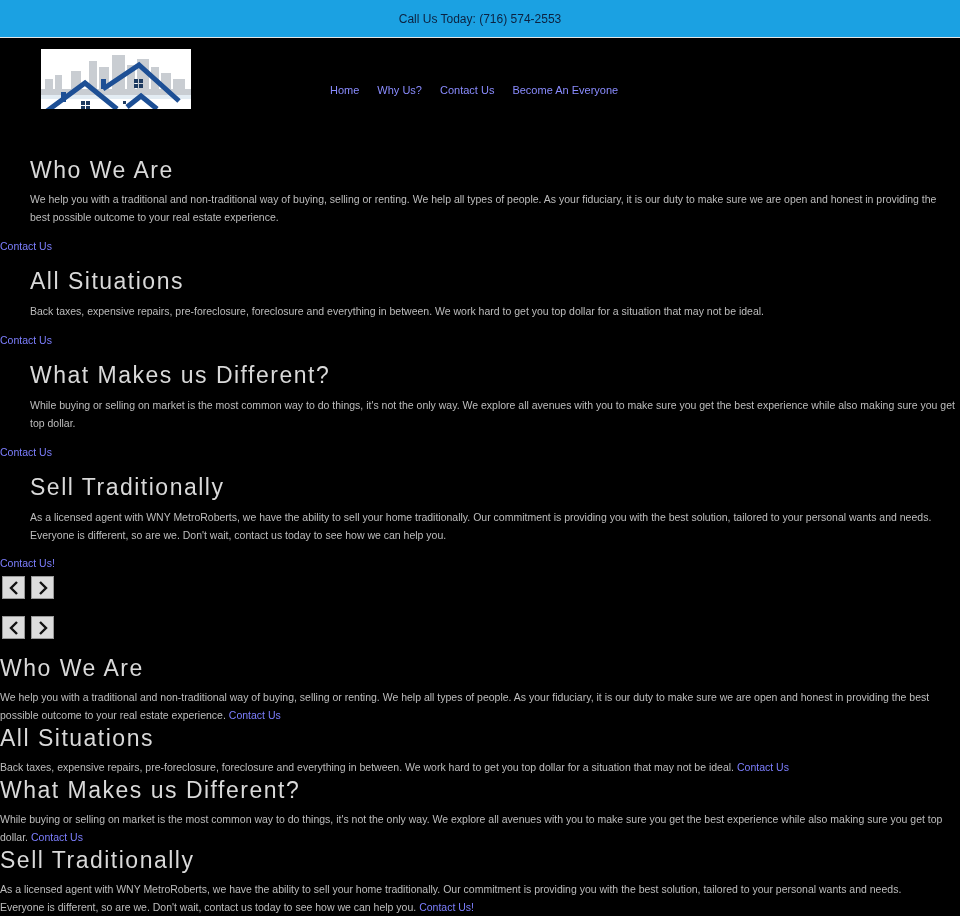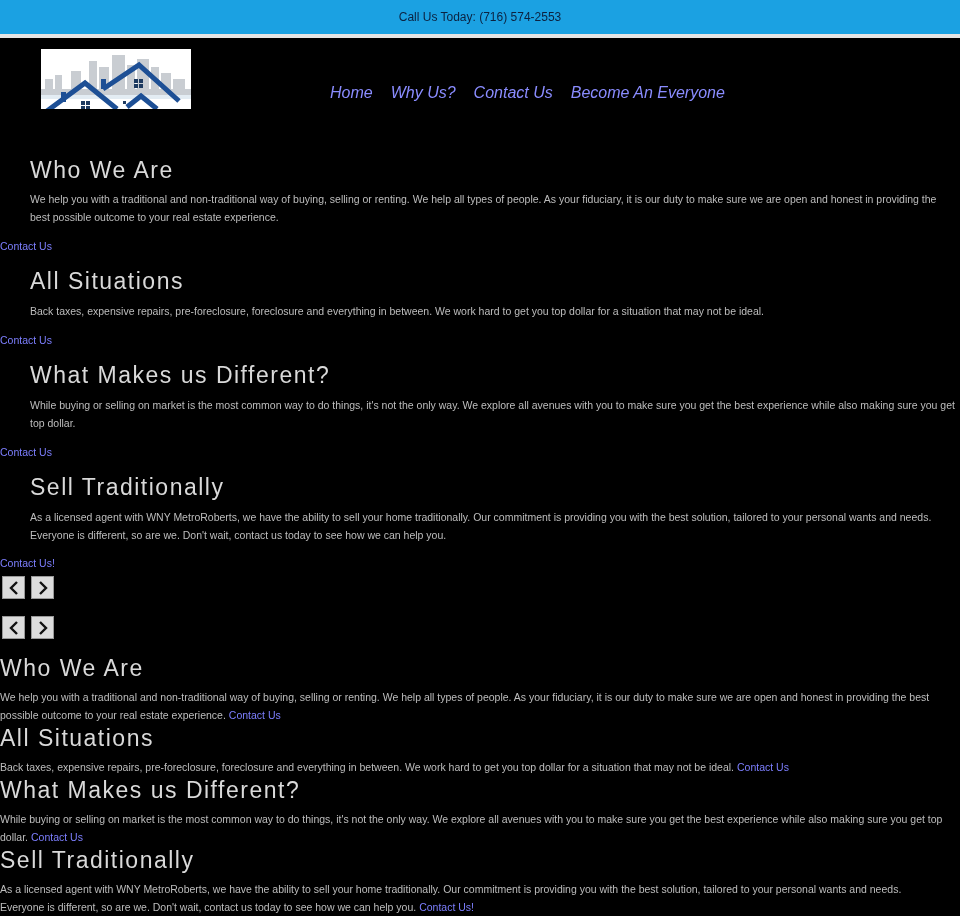--- a/index.html
+++ b/index.html
@@ -6,35 +6,35 @@
   html, body { width: 960px; height: 916px; overflow: hidden; }
   body {
     background: #000000;
     color: #cfcfcf;
     font-family: "Liberation Sans", sans-serif;
     position: relative;
   }
   .topbar {
     position: absolute; left: 0; top: 0; width: 960px; height: 38px;
     background: #1ba1e2;
-    border-bottom: 4px solid #e5e5e5;
+    border-bottom: 1px solid #e5e5e5;
     display: flex; align-items: center; justify-content: center;
   }
   .topbar span { color: #0c2240; font-size: 12px; }
   .logo {
     position: absolute; left: 41px; top: 49px; width: 150px; height: 60px;
     background: #ffffff; overflow: hidden;
   }
   .logo svg { display: block; }
   .nav {
     position: absolute; top: 84px; left: 330px;
     display: flex; gap: 18px;
   }
   .nav a {
-    color: #8a8cff; font-size: 16px; text-decoration: none; cursor: pointer; font-style: italic;
+    color: #8a8cff; font-size: 11px; text-decoration: none; cursor: pointer;
   }
   h2.sec {
     font-weight: normal; font-size: 23px; letter-spacing: 1.5px; color: #d9d9d9;
     position: absolute;
   }
   p.sec {
     position: absolute; font-size: 10.5px; line-height: 18px; color: #bdbdbd;
   }
   a.cta {
     position: absolute; color: #7d7fff; font-size: 10.5px; text-decoration: none; cursor: pointer;

